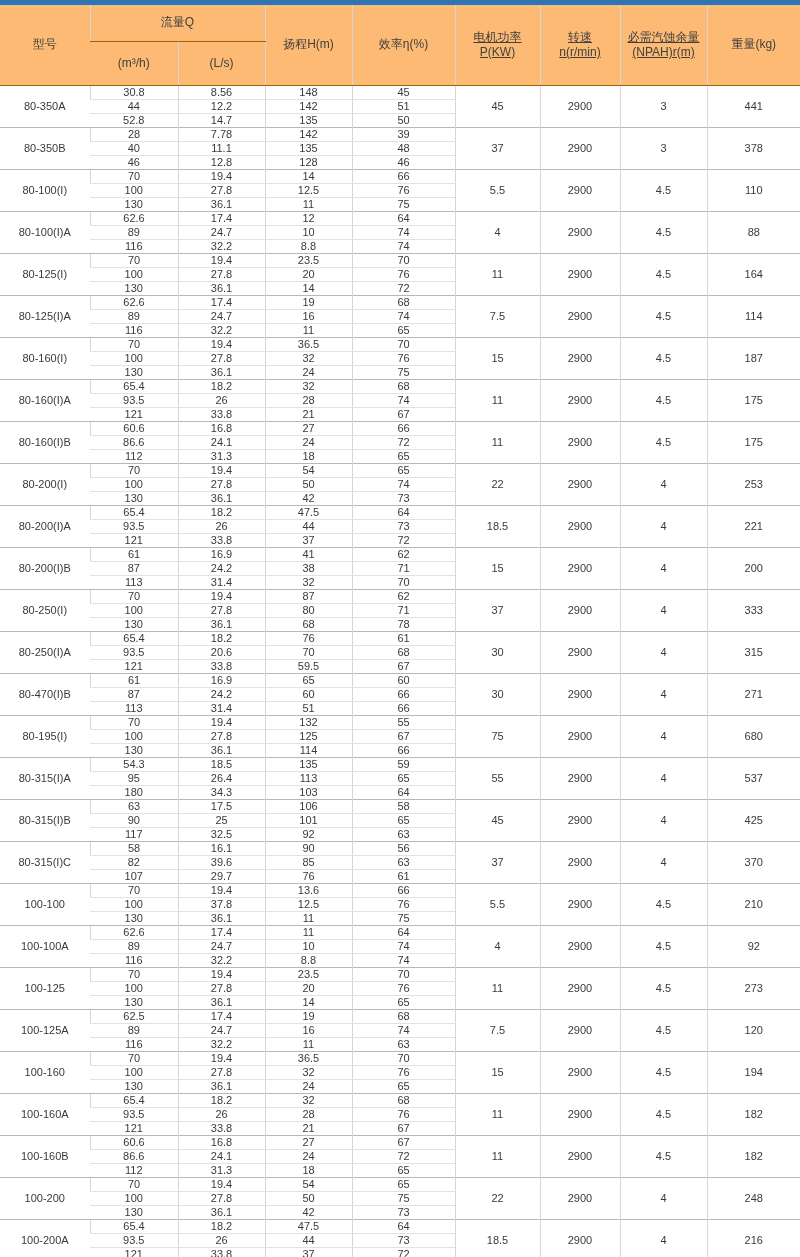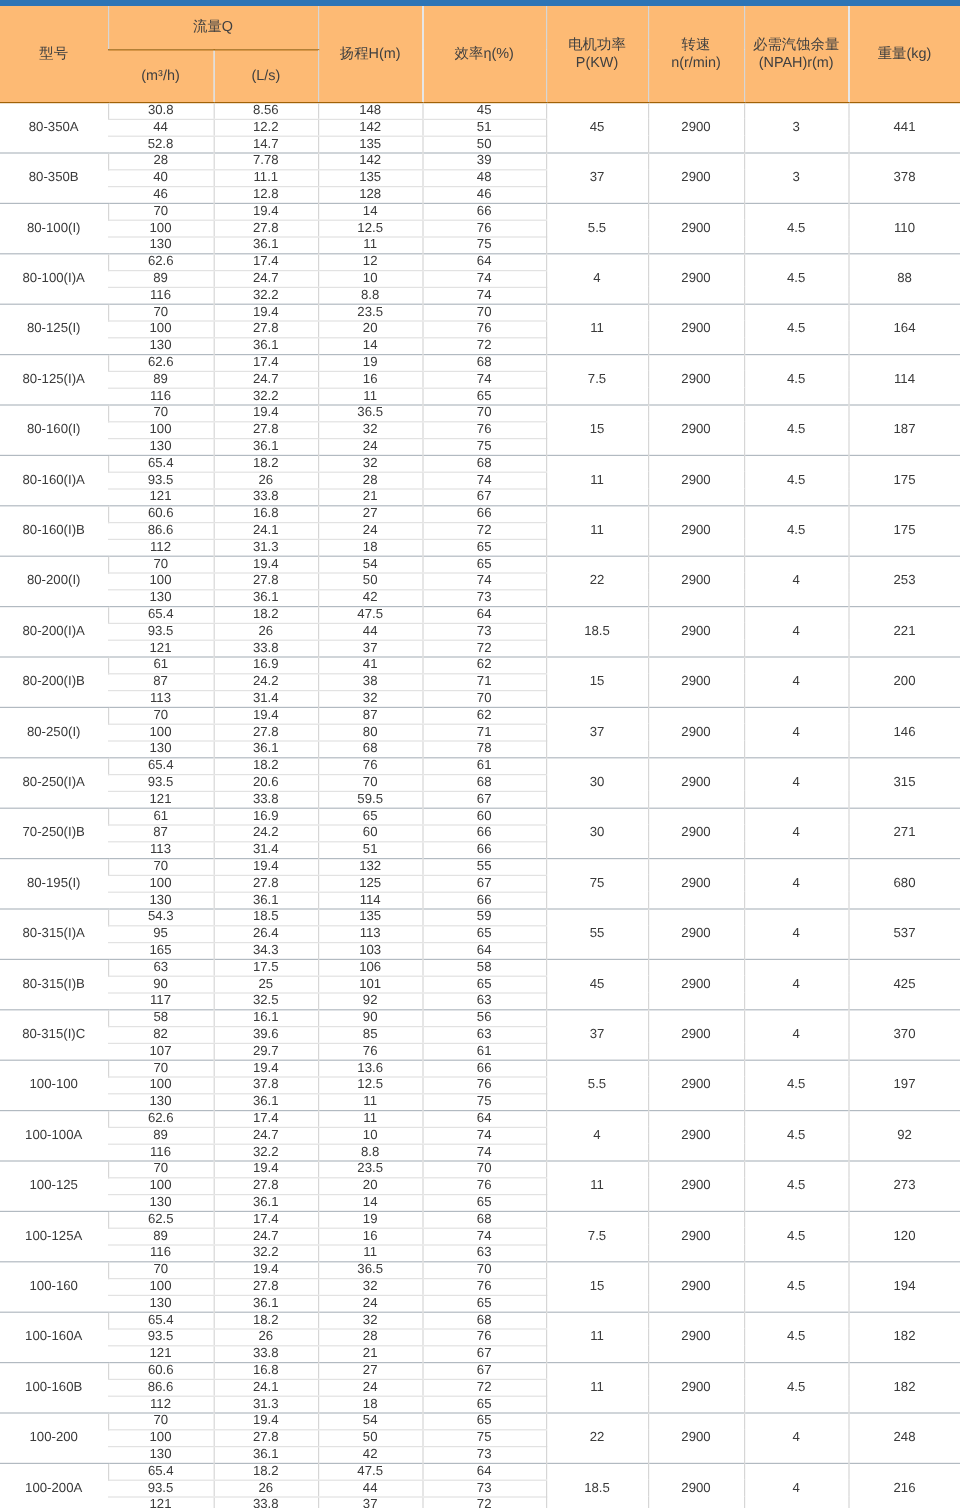--- a/index.html
+++ b/index.html
@@ -31,21 +31,21 @@
   table.spec th + th, table.spec td + td { border-left: 1px solid #d6d6d6; }
   
   thead th {
     font-size: 12px;
     color: #404040;
     border-bottom: 1px solid #a16207;
     background: #fdba74;
   }
   thead tr.h1 th { height: 36px; }
   thead tr.h2 th { height: 44px; }
-  thead th.two-line div { line-height: 15px; }
+  thead th.two-line div { line-height: 15px; text-decoration: underline; }
   
   tbody td {
     font-size: 11px;
     height: 13px;
     line-height: 13px;
     color: #3a3a3a;
   }
   tbody td.sub-mid { border-bottom: 1px solid #e2e2e2; }
   tbody tr.group-start td { border-top: 1px solid #b2bac1; }
   tbody td.model-cell { font-size: 11px; }
@@ -372,21 +372,21 @@
         </tr>
         <tr class="group-start">
           <td rowspan="3" class="model-cell">80-250(I)</td>
           <td class="sub-mid">70</td>
           <td class="sub-mid">19.4</td>
           <td class="sub-mid">87</td>
           <td class="sub-mid">62</td>
           <td rowspan="3">37</td>
           <td rowspan="3">2900</td>
           <td rowspan="3">4</td>
-          <td rowspan="3">146</td>
+          <td rowspan="3">333</td>
         </tr>
         <tr>
           <td class="sub-mid">100</td>
           <td class="sub-mid">27.8</td>
           <td class="sub-mid">80</td>
           <td class="sub-mid">71</td>
         </tr>
         <tr>
           <td>130</td>
           <td>36.1</td>
@@ -410,21 +410,21 @@
           <td class="sub-mid">70</td>
           <td class="sub-mid">68</td>
         </tr>
         <tr>
           <td>121</td>
           <td>33.8</td>
           <td>59.5</td>
           <td>67</td>
         </tr>
         <tr class="group-start">
-          <td rowspan="3" class="model-cell">70-250(I)B</td>
+          <td rowspan="3" class="model-cell">80-470(I)B</td>
           <td class="sub-mid">61</td>
           <td class="sub-mid">16.9</td>
           <td class="sub-mid">65</td>
           <td class="sub-mid">60</td>
           <td rowspan="3">30</td>
           <td rowspan="3">2900</td>
           <td rowspan="3">4</td>
           <td rowspan="3">271</td>
         </tr>
         <tr>
@@ -473,21 +473,21 @@
           <td rowspan="3">4</td>
           <td rowspan="3">537</td>
         </tr>
         <tr>
           <td class="sub-mid">95</td>
           <td class="sub-mid">26.4</td>
           <td class="sub-mid">113</td>
           <td class="sub-mid">65</td>
         </tr>
         <tr>
-          <td>165</td>
+          <td>180</td>
           <td>34.3</td>
           <td>103</td>
           <td>64</td>
         </tr>
         <tr class="group-start">
           <td rowspan="3" class="model-cell">80-315(I)B</td>
           <td class="sub-mid">63</td>
           <td class="sub-mid">17.5</td>
           <td class="sub-mid">106</td>
           <td class="sub-mid">58</td>
@@ -533,21 +533,21 @@
         </tr>
         <tr class="group-start">
           <td rowspan="3" class="model-cell">100-100</td>
           <td class="sub-mid">70</td>
           <td class="sub-mid">19.4</td>
           <td class="sub-mid">13.6</td>
           <td class="sub-mid">66</td>
           <td rowspan="3">5.5</td>
           <td rowspan="3">2900</td>
           <td rowspan="3">4.5</td>
-          <td rowspan="3">197</td>
+          <td rowspan="3">210</td>
         </tr>
         <tr>
           <td class="sub-mid">100</td>
           <td class="sub-mid">37.8</td>
           <td class="sub-mid">12.5</td>
           <td class="sub-mid">76</td>
         </tr>
         <tr>
           <td>130</td>
           <td>36.1</td>

